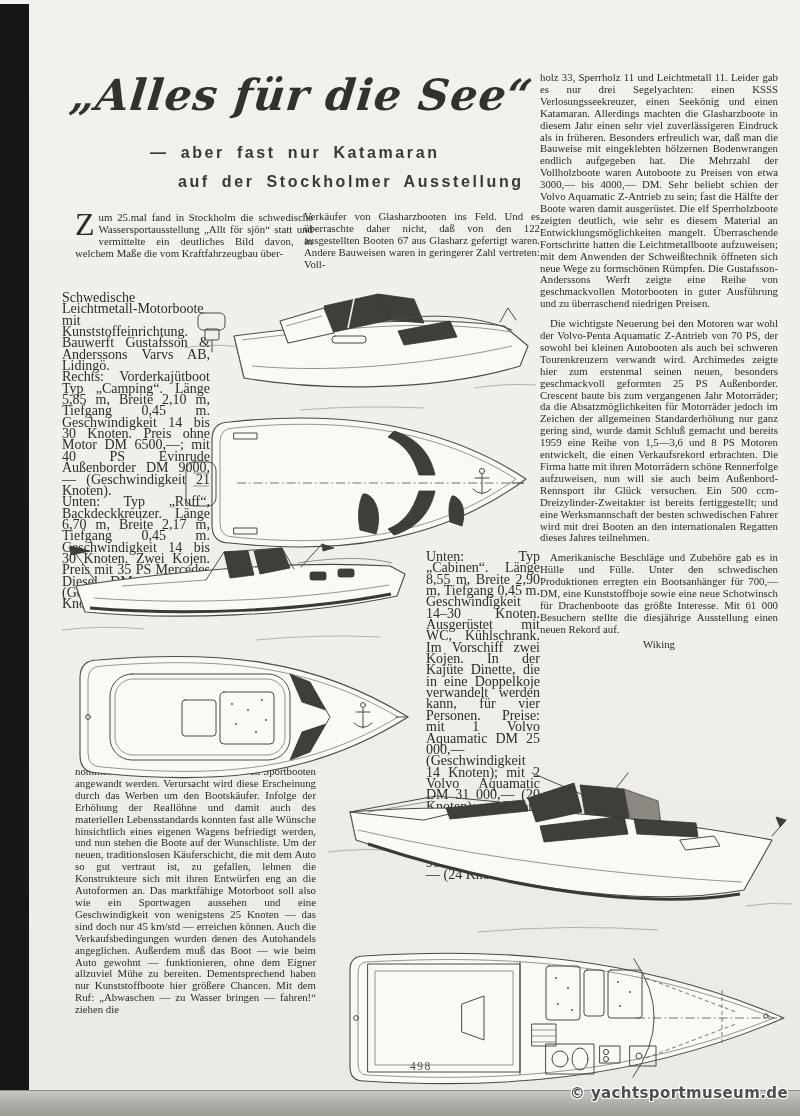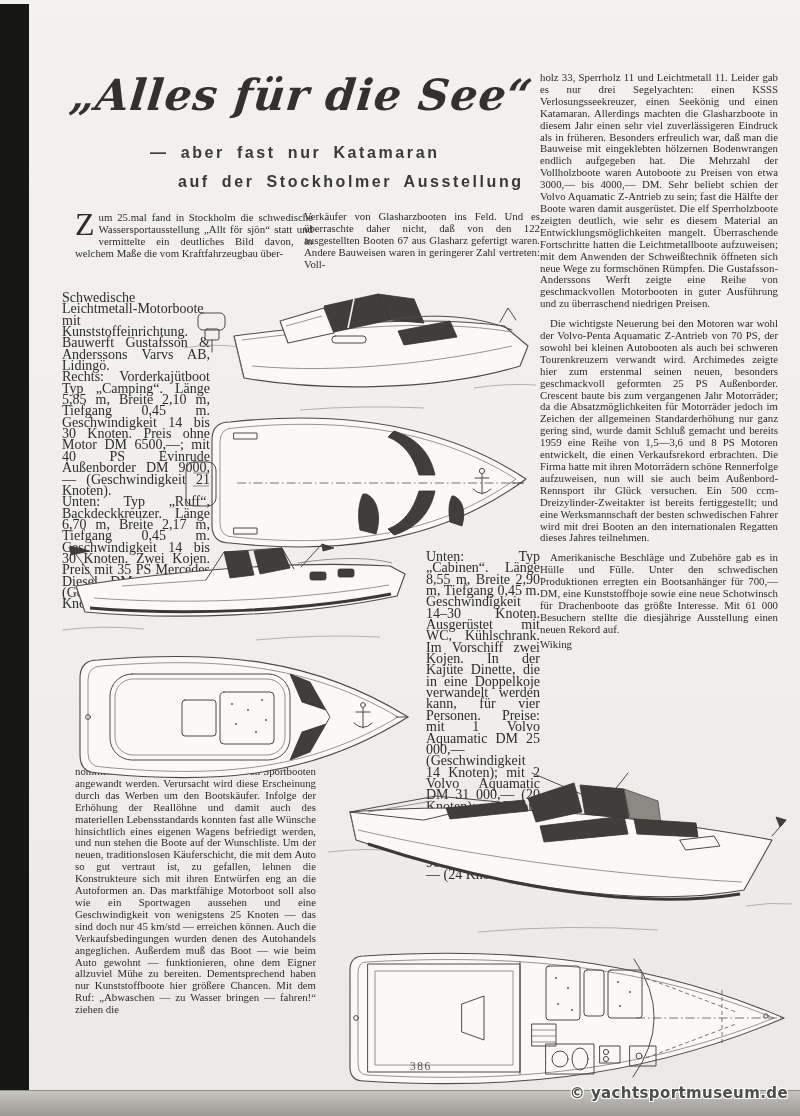--- a/index.html
+++ b/index.html
@@ -24,21 +24,21 @@
   
   .body-text{font-size:10.8px;line-height:11.9px;color:#2c2b28;text-align:justify;
         hyphens:none;}
   .para{margin:8px 0 2px 0;}
   .indent{text-indent:10px;}
   #col-intro-left{left:75px;top:212px;width:238px;}
   #col-intro-middle{left:304px;top:211px;width:236px;}
   #col-right{left:540px;top:64px;width:238px;}
   #col-bottom-left{left:75px;top:766px;width:241px;}
   .dropcap{float:left;font-size:32px;line-height:23px;padding:1px 4px 0 0;color:#2c2b28;}
-  .signature{text-align:left;font-size:10.8px;line-height:12px;color:#2c2b28;}
+  .signature{text-align:center;font-size:10.8px;line-height:12px;color:#2c2b28;}
   
   .caption{font-size:14px;line-height:11.35px;color:#2d2c29;text-align:justify;
         white-space:pre-line;}
   #caption-left{left:62px;top:292px;width:148px;}
   #caption-middle{left:426px;top:551px;width:114px;}
   
   #page-number{left:410px;top:1060px;font-size:11.5px;letter-spacing:1.5px;color:#4f4e4a;}
   #watermark{right:12px;top:1084px;font-family:"DejaVu Sans","Liberation Sans",sans-serif;
         font-weight:bold;font-size:15px;letter-spacing:.4px;color:#504e4a;
         text-shadow:1px 1px 0 #fff,-1px -1px 0 #fff,1px -1px 0 #fff,-1px 1px 0 #fff,0 0 2px #fff;}
@@ -236,16 +236,16 @@
       <circle class="ln" cx="305" cy="108" r="3"></circle>
     </g>
     <path class="ln" d="M300,11 Q341,70 299,129"></path>
     <path class="dsh2" d="M312,30 L402,64 M312,110 L402,76"></path>
     <path class="dash" d="M302,70 L448,70"></path>
     <path class="dsh2" d="M388,42 L388,98"></path>
     <circle class="ln" cx="22" cy="70" r="2.4"></circle>
     <circle class="ln" cx="432" cy="68" r="2.2"></circle>
   </svg>
 
-  <div id="page-number" class="abs">386</div>
+  <div id="page-number" class="abs">498</div>
   <div id="watermark" class="abs">© yachtsportmuseum.de</div>
 
 </div>
 
 </body></html>

